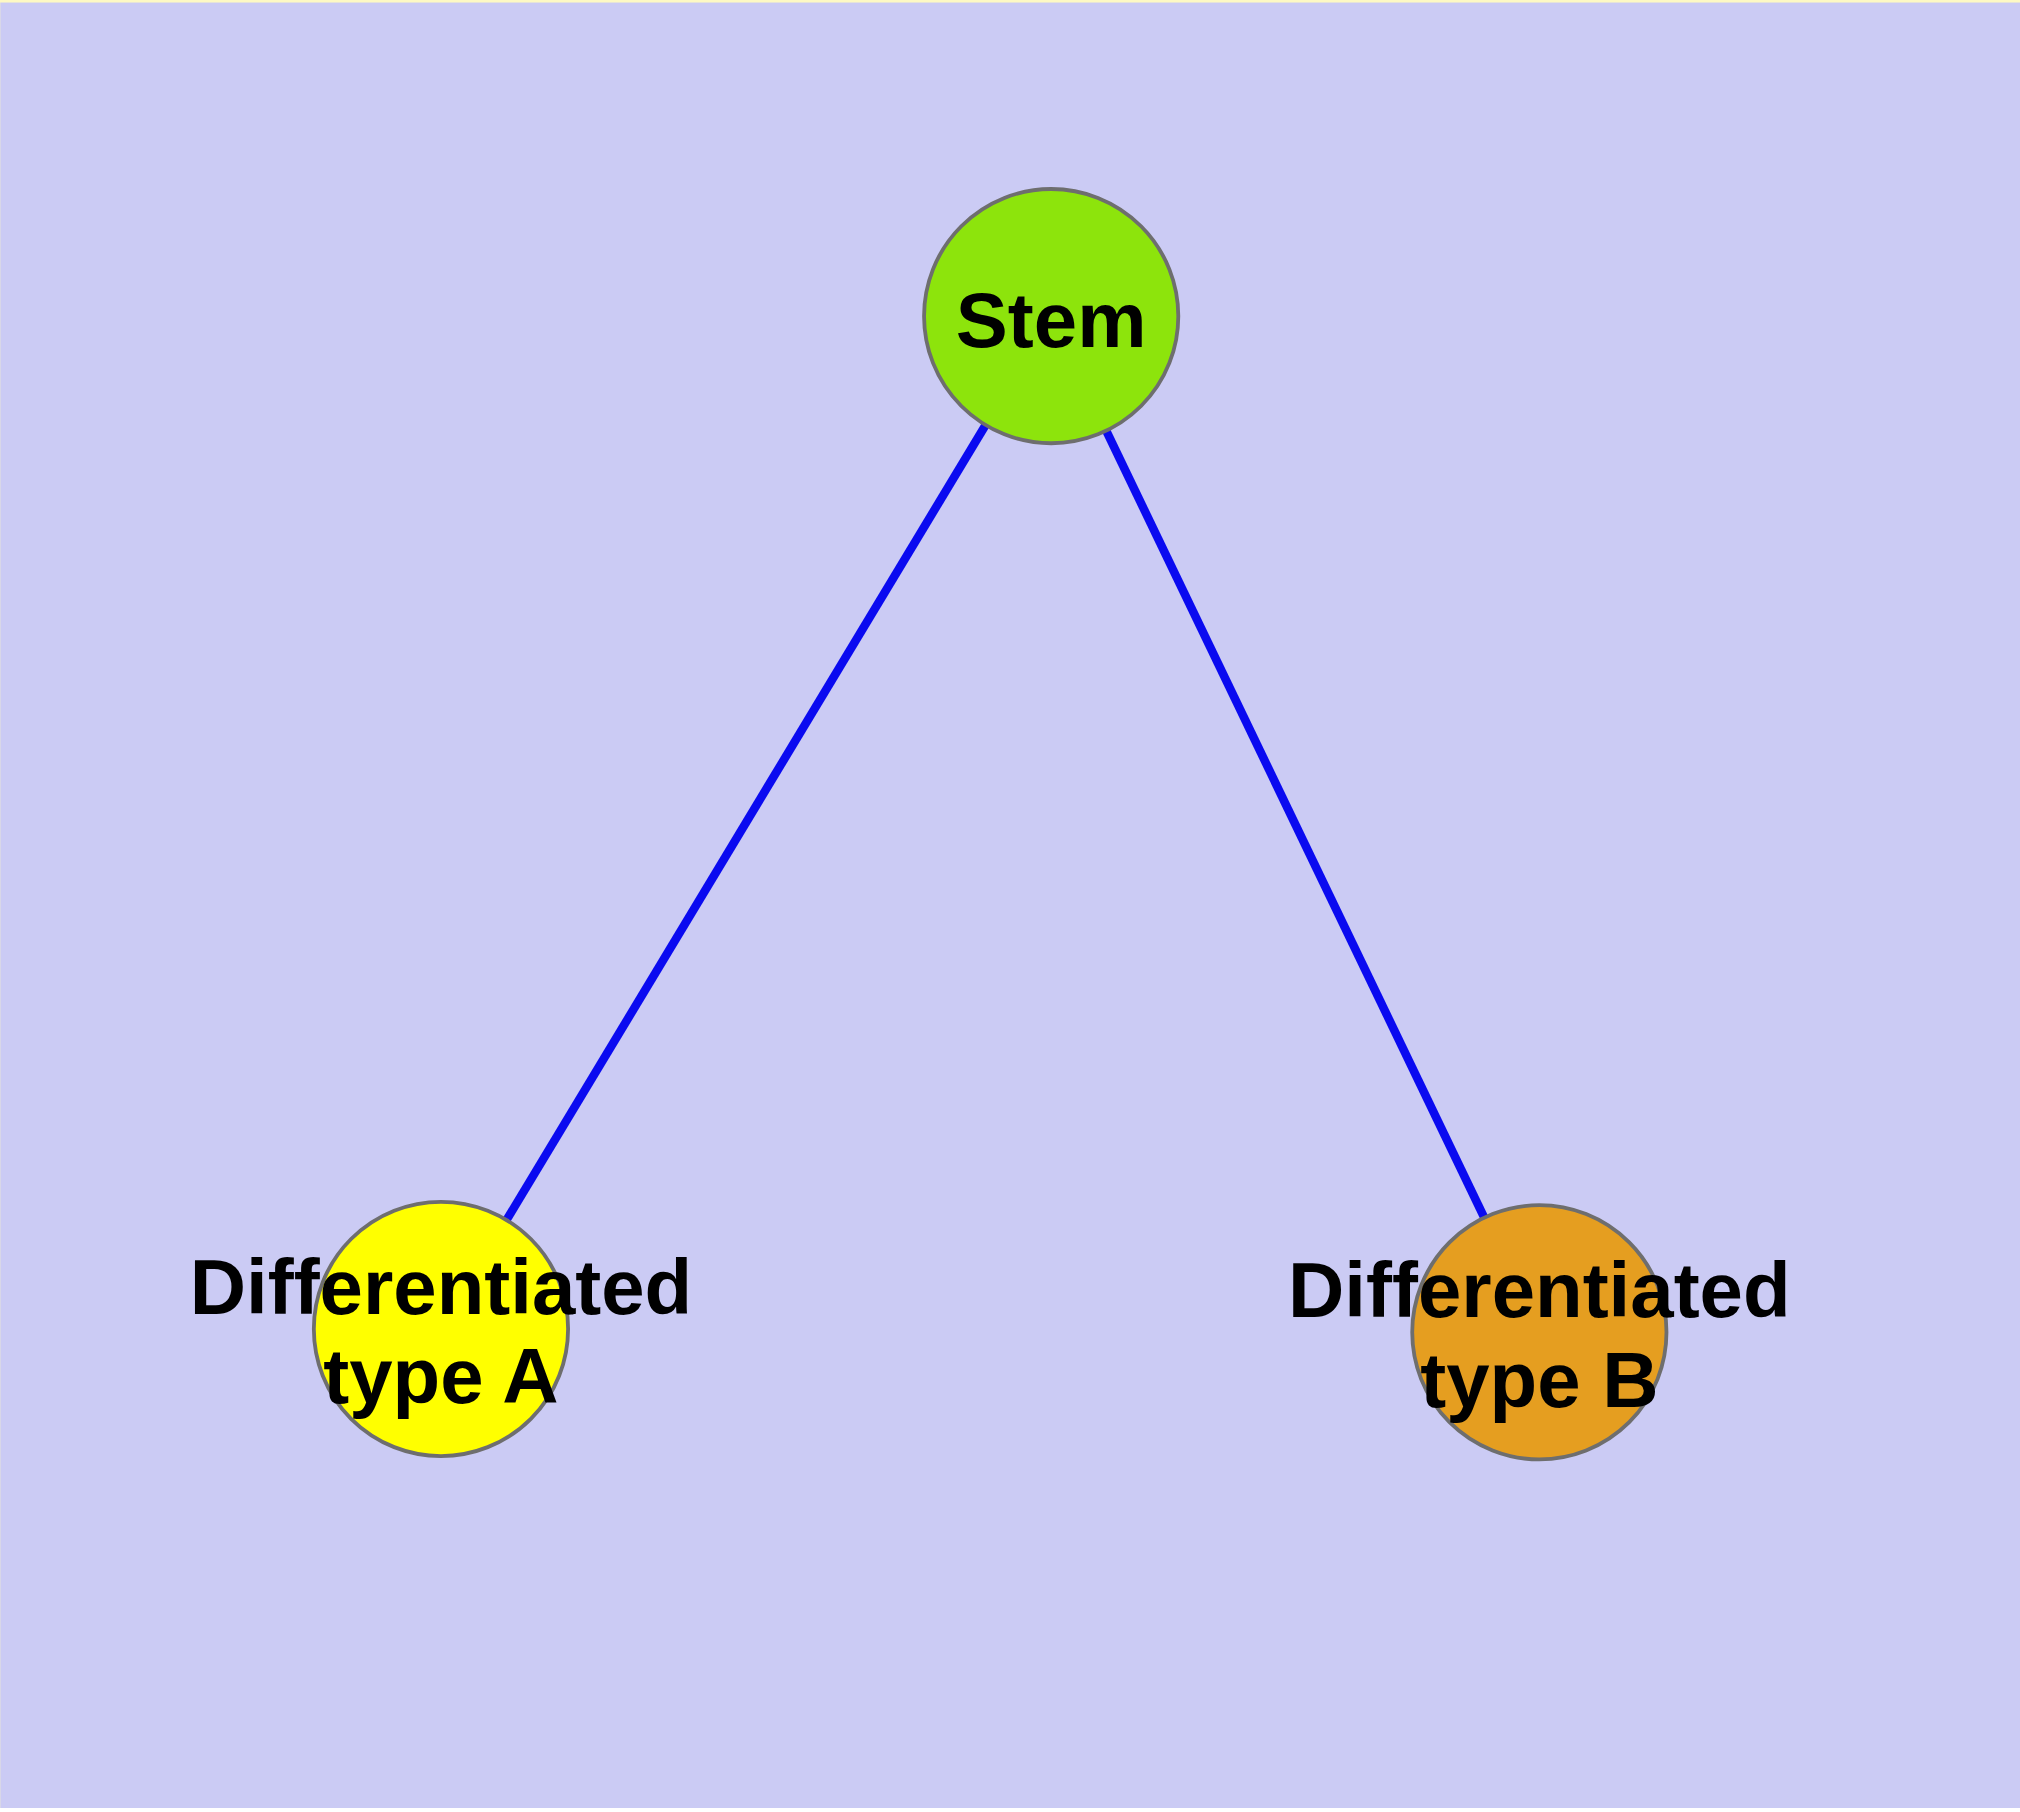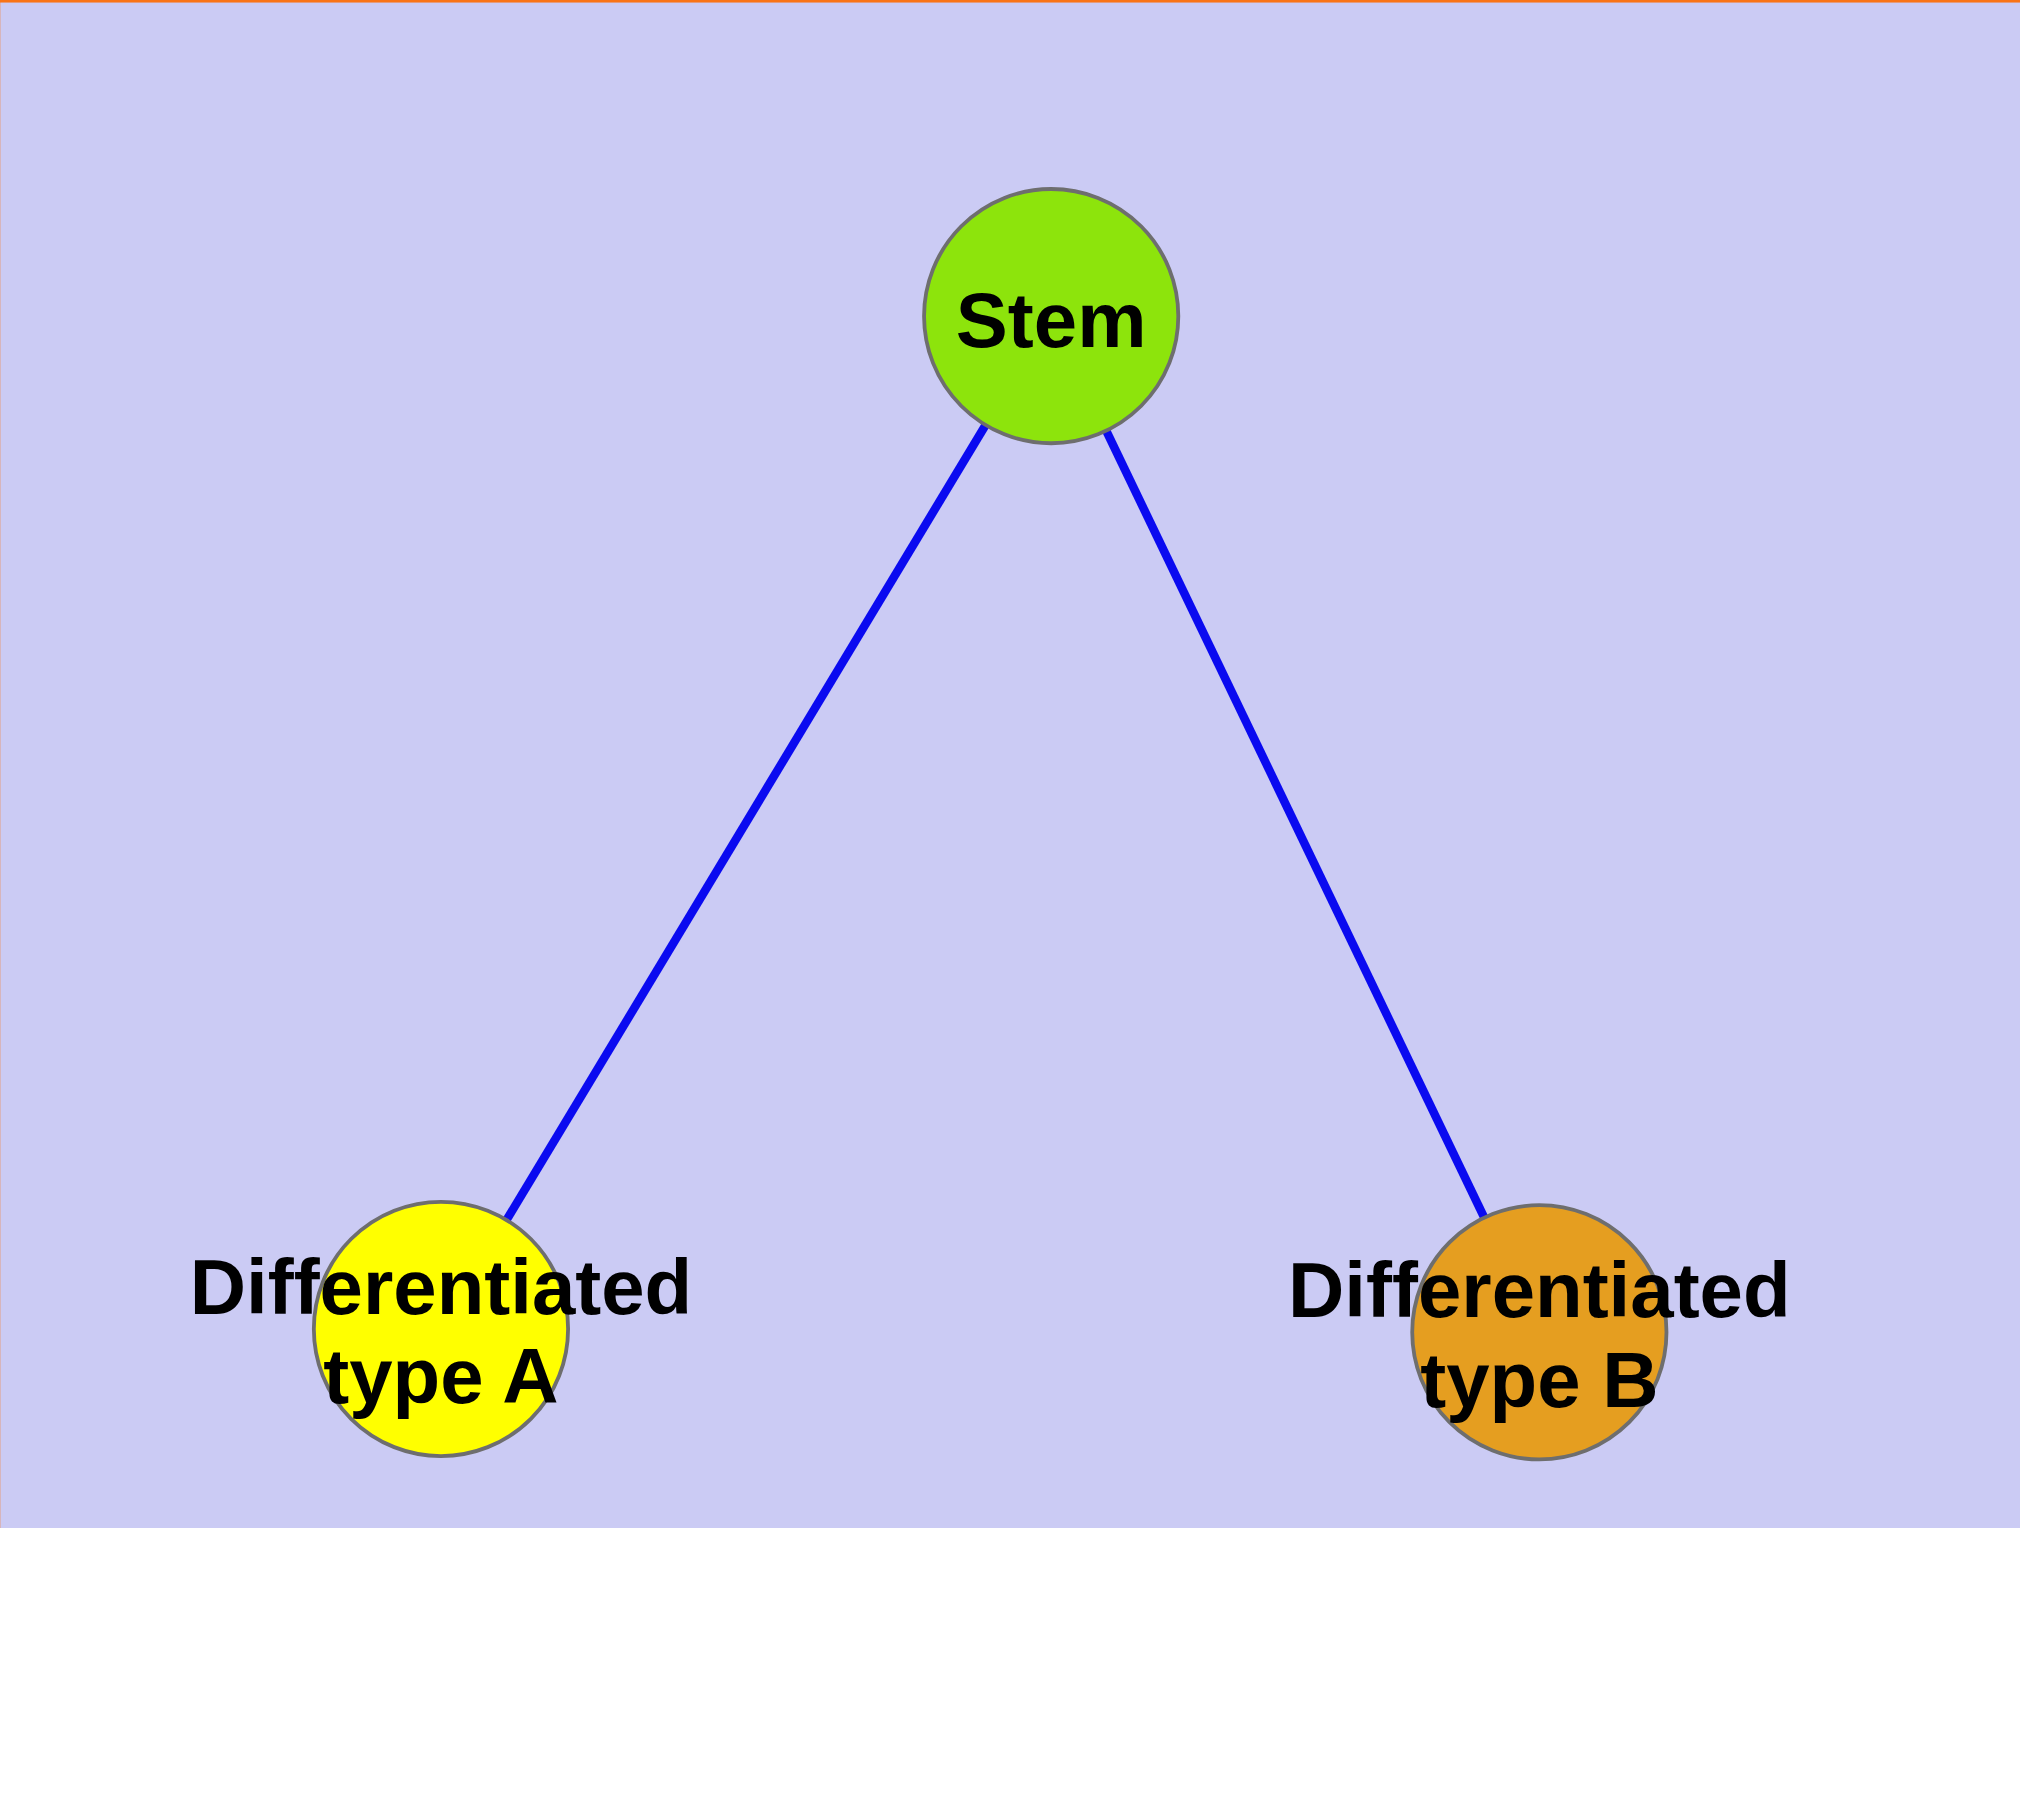--- a/index.html
+++ b/index.html
@@ -2,22 +2,22 @@
 <html style="font-size:13.6px"><head>
 <meta charset="utf-8">
 <style>
   html, body {
     margin: 0;
     padding: 0;
   }
   .canvas {
     position: relative;
     width: 2021px;
-    height: 1528px;
-    background: #f97316;
+    height: 1808px;
+    background: #fef9c3;
     overflow: hidden;
   }
   svg { display: block; }
   .edge {
     stroke-width: 10;
     stroke-linecap: butt;
     fill: none;
   }
   .node {
     stroke-width: 4.5;

